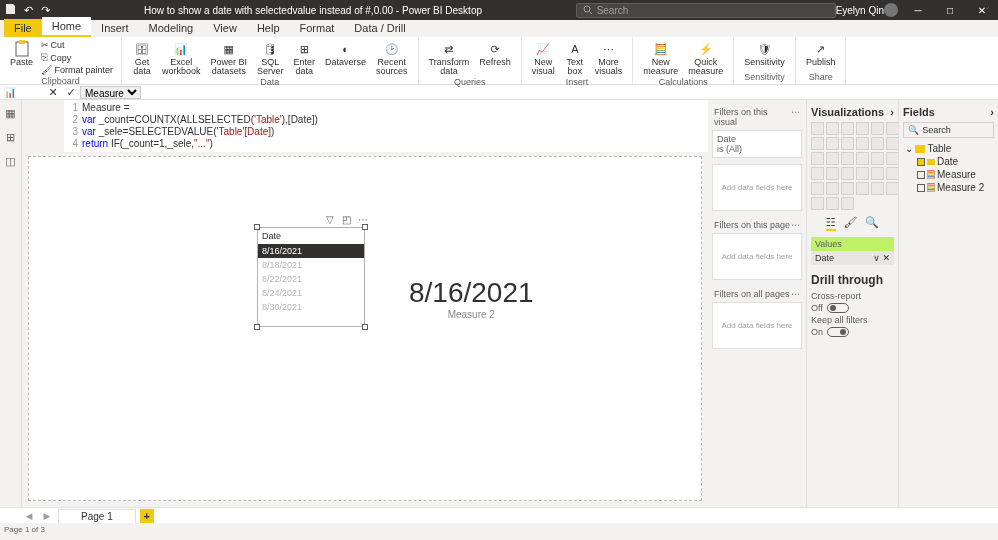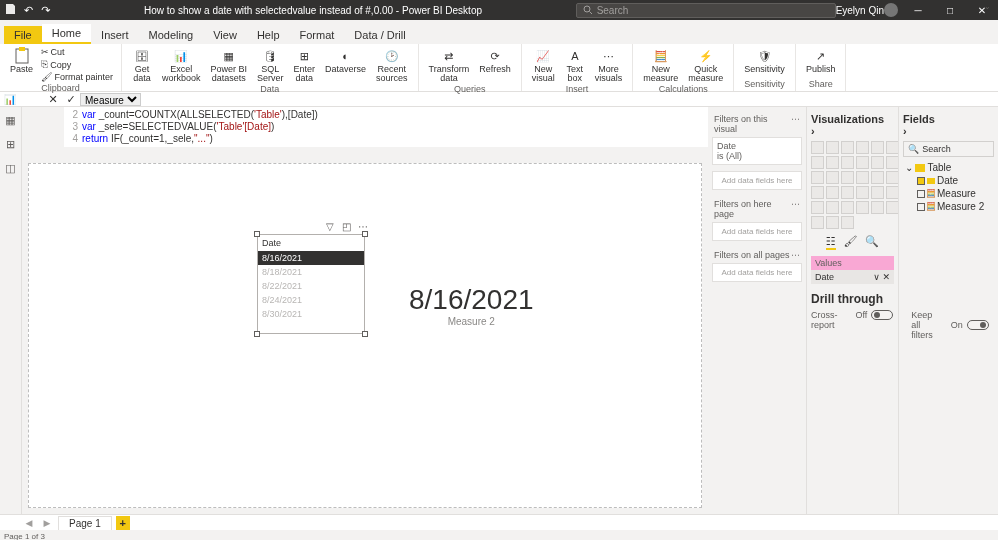--- a/index.html
+++ b/index.html
@@ -9,21 +9,21 @@
     .titlebar .left-icons { display: flex; gap: 8px; align-items: center; }
     .titlebar .title { flex: 1; text-align: center; font-size: 10px; }
     .titlebar .search-wrap { width: 260px; }
     .titlebar .search { height: 15px; background: #484644; border: 1px solid #605e5c; border-radius: 2px; display: flex; align-items: center; padding: 0 6px; color: #a19f9d; font-size: 10px; }
     .titlebar .search svg { margin-right: 4px; }
     .titlebar .right { display: flex; align-items: center; gap: 8px; margin-left: auto; }
     .titlebar .user { display: flex; align-items: center; gap: 0; font-size: 10px; }
     .titlebar .user-badge { width: 14px; height: 14px; background: #767676; border-radius: 50%; }
     .win-btn { width: 24px; height: 20px; display: flex; align-items: center; justify-content: center; color: #fff; font-size: 10px; }
     
-    .tabs { height: 24px; background: #f3f2f1; display: flex; align-items: flex-end; padding-left: 4px; }
+    .tabs { height: 17px; background: #f3f2f1; display: flex; align-items: flex-end; padding-left: 4px; }
     .tab { padding: 3px 10px; font-size: 11px; color: #323130; }
     .tab.file { background: #f2c811; }
     .tab.active { background: #fff; border-bottom: 2px solid #f2c811; margin-top: 16px; }
     
     .ribbon { height: 48px; background: #fff; border-bottom: 1px solid #e1dfdd; display: flex; }
     .ribbon-group { display: flex; flex-direction: column; border-right: 1px solid #e8e6e4; padding: 2px 6px; }
     .ribbon-group .tools { display: flex; flex: 1; gap: 2px; align-items: flex-start; }
     .ribbon-group .label { font-size: 9px; color: #605e5c; text-align: center; height: 10px; }
     .ribbon-btn { display: flex; flex-direction: column; align-items: center; padding: 1px 4px; cursor: pointer; }
     .ribbon-btn .icon { width: 20px; height: 18px; display: flex; align-items: center; justify-content: center; }
@@ -58,48 +58,48 @@
     .slicer-handle { width: 6px; height: 6px; background: #fff; border: 1px solid #605e5c; position: absolute; }
     
     .card { position: absolute; top: 120px; left: 380px; text-align: center; }
     .card .val { font-size: 28px; color: #323130; }
     .card .cat { font-size: 10px; color: #8a8886; }
     
     .right-panels { width: 290px; display: flex; }
     .filters-panel { width: 98px; padding: 4px 4px; }
     .filters-panel .head { font-size: 9px; color: #605e5c; display: flex; justify-content: space-between; padding: 3px 2px; }
     .filter-box { background: #fff; border: 1px solid #e1dfdd; padding: 3px 4px; margin-bottom: 6px; font-size: 9px; color: #605e5c; }
-    .add-field { text-align: center; font-size: 8px; color: #a19f9d; padding: 4px 0; }
+    .add-field { text-align: center; font-size: 8px; color: #a19f9d; padding: 18px 0; }
     
     .viz-panel { width: 92px; border-left: 1px solid #e1dfdd; padding: 4px; }
-    .panel-title { font-size: 11px; font-weight: 600; padding: 2px 0 4px; display: flex; justify-content: space-between; flex-direction: column; }
+    .panel-title { font-size: 11px; font-weight: 600; padding: 2px 0 4px; display: flex; justify-content: space-between; }
     .viz-grid { display: grid; grid-template-columns: repeat(6, 13px); gap: 2px; }
     .viz-icon { width: 13px; height: 13px; background: #ebe9e7; border: 1px solid #d2d0ce; }
     .values-sec { margin-top: 6px; }
-    .values-head { font-size: 9px; background: #f9a8d4; padding: 2px 4px; color: #605e5c; }
+    .values-head { font-size: 9px; background: #bef264; padding: 2px 4px; color: #605e5c; }
     .value-chip { background: #e8e6e4; font-size: 9px; padding: 2px 4px; display: flex; justify-content: space-between; }
     .drill-sec { margin-top: 8px; }
     .drill-title { font-size: 12px; font-weight: 600; }
-    .toggle-row { font-size: 9px; color: #605e5c; display: flex; flex-direction: row; gap: 18px; margin-top: 4px; }
+    .toggle-row { font-size: 9px; color: #605e5c; display: flex; flex-direction: column; gap: 2px; margin-top: 4px; }
     .toggle { width: 22px; height: 10px; border: 1px solid #605e5c; border-radius: 5px; position: relative; display: inline-block; }
     .toggle .knob { width: 6px; height: 6px; background: #605e5c; border-radius: 50%; position: absolute; top: 1px; }
     .toggle.off .knob { left: 2px; } .toggle.on .knob { right: 2px; }
     
     .fields-panel { width: 100px; border-left: 1px solid #e1dfdd; padding: 4px; }
     .fields-search { border: 1px solid #d2d0ce; padding: 2px 4px; font-size: 9px; display: flex; align-items: center; gap: 3px; margin-bottom: 4px; }
     .tree-item { font-size: 10px; padding: 1px 0 1px 2px; display: flex; align-items: center; gap: 2px; }
     .tree-child { padding-left: 14px; }
     .tbl-icon { width: 10px; height: 8px; background: #f2c811; display: inline-block; }
     .fld-icon { width: 8px; height: 8px; border: 1px solid #605e5c; display: inline-block; }
     .fld-icon.checked { background: #f2c811; }
     .meas-icon { width: 8px; height: 8px; display: inline-flex; align-items:center; justify-content:center; font-size:8px; }
     
     .page-tabs { height: 16px; background: #fff; border-top: 1px solid #e1dfdd; display: flex; align-items: center; padding-left: 22px; gap: 4px; }
     .pg-nav { width: 14px; text-align: center; font-size: 9px; color: #a19f9d; }
-    .page-tab { border: 1px solid #e1dfdd; border-bottom: none; padding: 1px 10px; font-size: 10px; }
+    .page-tab { border: 1px solid #e1dfdd; border-bottom: none; padding: 1px 22px; font-size: 10px; }
     .add-page { width: 14px; height: 14px; background: #f2c811; display: flex; align-items: center; justify-content: center; font-weight: bold; }
     .statusbar { height: 12px; background: #f3f2f1; font-size: 8px; padding: 0 4px; display:flex; align-items:center; color:#605e5c; }
     .expand-caret { position:absolute; right:4px; top:2px; width:10px; height:10px; font-size:8px; color:#605e5c; }
   </style>
 </head>
 <body>
 
 <div class="titlebar">
   <div class="left-icons">
     <span><svg width="12" height="12" viewBox="0 0 12 12">
@@ -279,20 +279,21 @@
 <div class="main-wrap">
   <div class="left-rail">
     <div class="rail-icon">▦</div>
     <div class="rail-icon">⊞</div>
     <div class="rail-icon">◫</div>
   </div>
 
   <div class="canvas-area">
     <div class="code-area">
       <div class="code-block">
+        <div><span class="ln">1</span><span>Measure =</span></div>
         <div><span class="ln">2</span><span class="kw">var </span><span>_count</span><span>=COUNTX(ALLSELECTED(</span><span class="str">'Table'</span><span>),[Date])</span></div>
         <div><span class="ln">3</span><span class="kw">var </span><span>_sele</span><span>=SELECTEDVALUE(</span><span class="str">'Table'[Date]</span><span>)</span></div>
         <div><span class="ln">4</span><span class="kw">return </span><span>IF(</span><span>_count</span><span>=1,</span><span>_sele</span><span>,</span><span class="str">"..."</span><span>)</span></div>
       </div>
     </div>
 
     <div class="canvas" style="margin-top:56px">
       <div class="slicer">
         <div class="slicer-actions">
           <span class="sa">▽</span>
@@ -322,21 +323,21 @@
       <div class="head">
           <span>Filters on this visual</span>
           <span>⋯</span>
         </div>
       <div class="filter-box">
         <div>Date</div>
         <div>is (All)</div>
       </div>
       <div class="filter-box add-field">Add data fields here</div>
       <div class="head">
-          <span>Filters on here page</span>
+          <span>Filters on this page</span>
           <span>⋯</span>
         </div>
       <div class="filter-box add-field">Add data fields here</div>
       <div class="head">
           <span>Filters on all pages</span>
           <span>⋯</span>
         </div>
       <div class="filter-box add-field">Add data fields here</div>
     </div>
 

